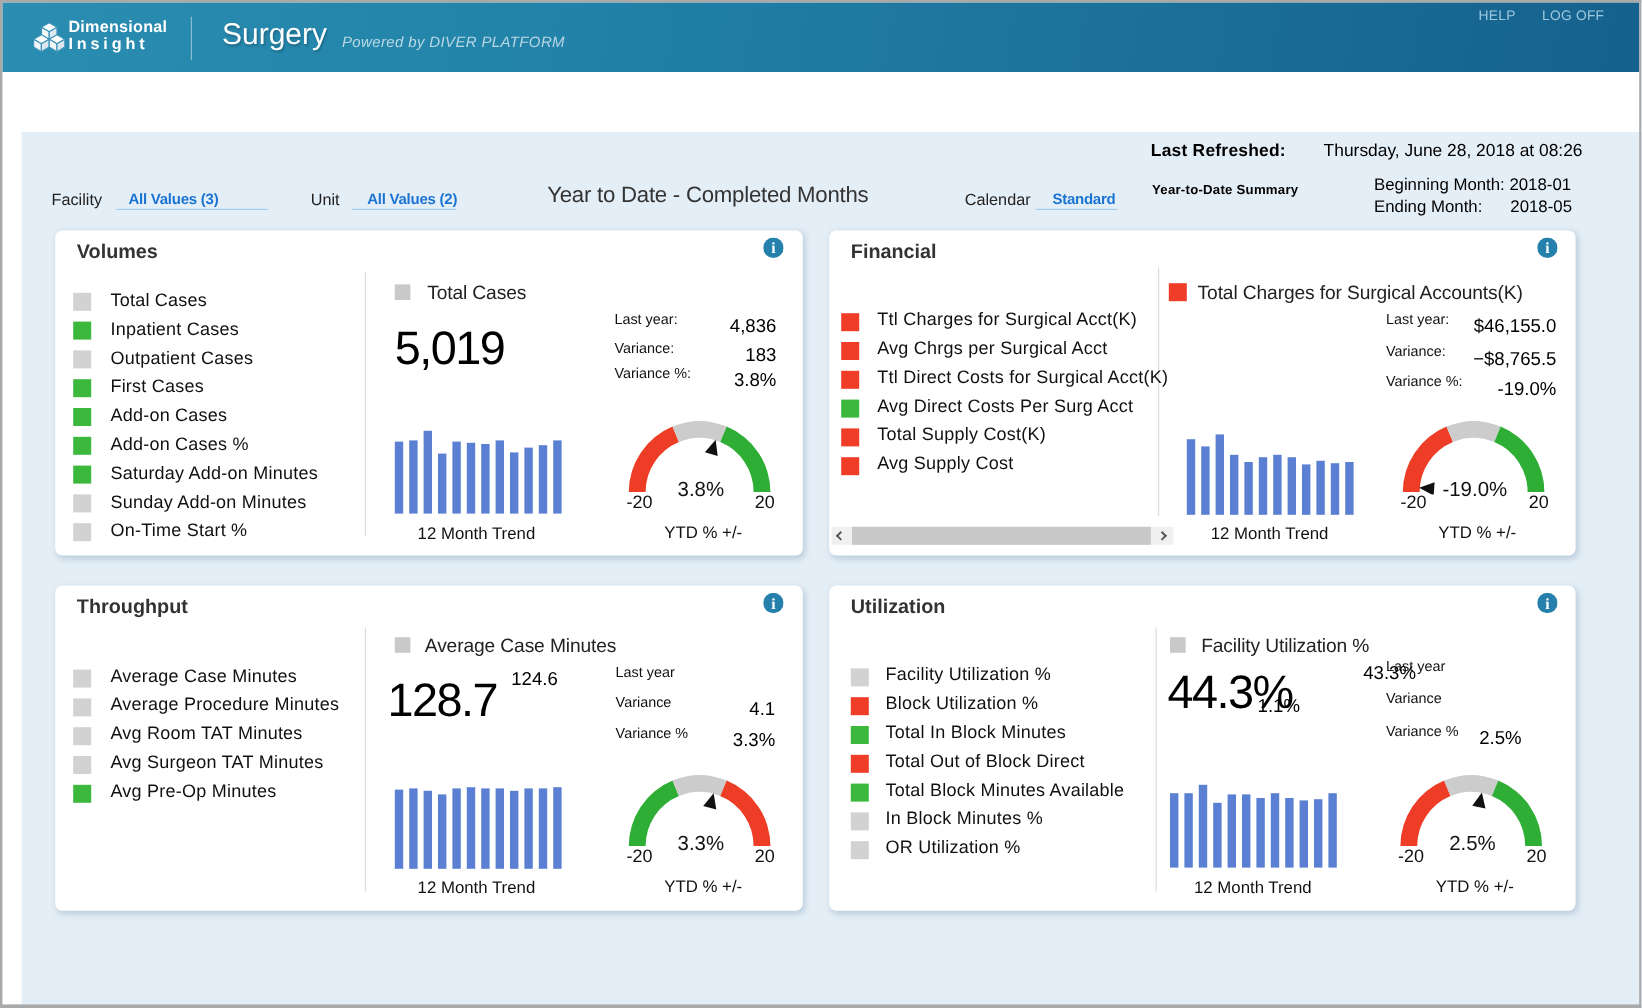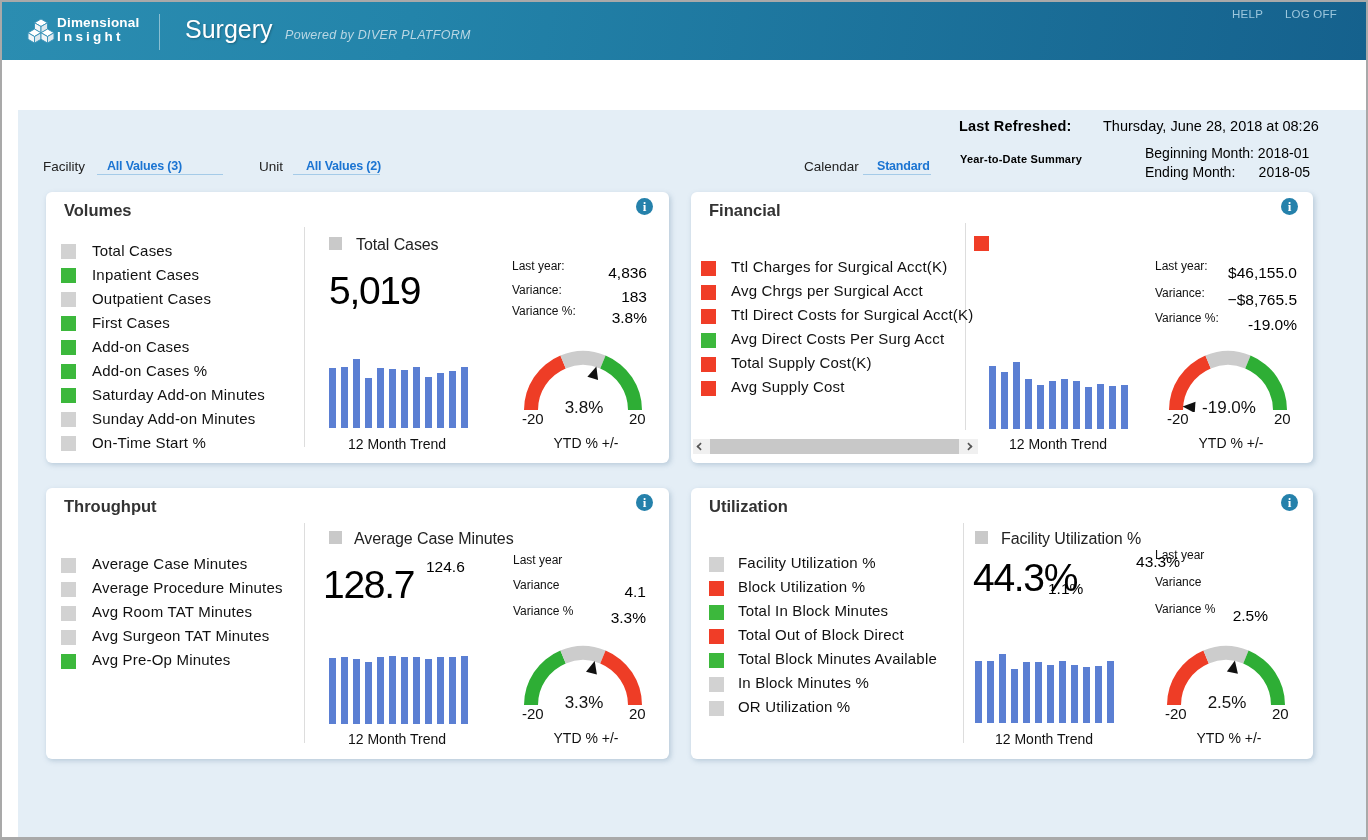--- a/index.html
+++ b/index.html
@@ -48,20 +48,21 @@
 <div style="position:absolute;left:1087px;top:8px;font-size:14.5px;color:#000">Thursday, June 28, 2018 at 08:26</div>
 <div style="position:absolute;left:944px;top:43px;font-size:11px;font-weight:bold;color:#000;letter-spacing:0.2px">Year-to-Date Summary</div>
 <div style="position:absolute;left:1129px;top:35px;font-size:14px;color:#000">Beginning Month: 2018-01</div>
 <div style="position:absolute;left:1129px;top:54px;font-size:14px;color:#000">Ending Month:&nbsp;&nbsp;&nbsp;&nbsp;&nbsp;&nbsp;2018-05</div>
 <div class="flbl" style="left:27px;top:49px">Facility</div>
 <div style="position:absolute;left:81px;top:42px;width:126px;height:23px;border-bottom:1.5px solid #a5cbe8"></div>
 <div class="blue-link" style="left:91px;top:49px">All Values (3)</div>
 <div class="flbl" style="left:243px;top:49px">Unit</div>
 <div style="position:absolute;left:277px;top:42px;width:87px;height:23px;border-bottom:1.5px solid #a5cbe8"></div>
 <div class="blue-link" style="left:290px;top:49px">All Values (2)</div>
+<div style="position:absolute;left:440px;top:41px;font-size:18.5px;letter-spacing:-0.2px;color:#333">Year to Date - Completed Months</div>
 <div class="flbl" style="left:788px;top:49px">Calendar</div>
 <div style="position:absolute;left:847px;top:42px;width:68px;height:23px;border-bottom:1.5px solid #a5cbe8"></div>
 <div class="blue-link" style="left:861px;top:49px">Standard</div>
 <div class="panel" style="left:30px;top:82px;width:623px;height:271px"></div>
 <div class="panel" style="left:675px;top:82px;width:622px;height:271px"></div>
 <div class="panel" style="left:30px;top:378px;width:623px;height:271px"></div>
 <div class="panel" style="left:675px;top:378px;width:622px;height:271px"></div>
 <div class="ptitle" style="left:48px;top:91px">Volumes</div>
 <svg style="position:absolute;left:619.5px;top:87.5px" width="17" height="17" viewBox="0 0 17 17">
         <circle cx="8.5" cy="8.5" r="8.5" fill="#2581ab"></circle>
@@ -134,20 +135,21 @@
       <div class="lt" style="left:715px;top:220px">Avg Direct Costs Per Surg Acct</div>
       <div style="position:absolute;left:685px;top:246.5px;width:15px;height:15px;background:#f03d27"></div>
       <div class="lt" style="left:715px;top:244px">Total Supply Cost(K)</div>
       <div style="position:absolute;left:685px;top:270.5px;width:15px;height:15px;background:#f03d27"></div>
       <div class="lt" style="left:715px;top:268px">Avg Supply Cost</div>
 <div style="position:absolute;left:677px;top:329px;width:285px;height:15px;background:#f0f0f0"></div>
 <div style="position:absolute;left:694px;top:329px;width:249px;height:15px;background:#c8c8c8"></div>
 <div style="position:absolute;left:681px;top:333px;width:7px;height:7px;border-left:2px solid #555;border-bottom:2px solid #555;transform:rotate(45deg) scale(.8)"></div>
 <div style="position:absolute;left:949px;top:333px;width:7px;height:7px;border-right:2px solid #555;border-bottom:2px solid #555;transform:rotate(-45deg) scale(.8)"></div>
 <div style="position:absolute;left:958px;top:126px;width:15px;height:15px;background:#f03d27"></div>
+<div class="legend" style="left:982px;top:126px">Total Charges for Surgical Accounts(K)</div>
 <div style="position:absolute;left:1139px;top:148.5px;font-size:12px;color:#111">Last year:</div>
       <div class="mono" style="position:absolute;left:1061px;top:154px;width:220px;text-align:right">$46,155.0</div>
 <div style="position:absolute;left:1139px;top:175.5px;font-size:12px;color:#111">Variance:</div>
       <div class="mono" style="position:absolute;left:1061px;top:181px;width:220px;text-align:right">−$8,765.5</div>
 <div style="position:absolute;left:1139px;top:200.5px;font-size:12px;color:#111">Variance %:</div>
       <div class="mono" style="position:absolute;left:1061px;top:206px;width:220px;text-align:right">-19.0%</div>
 <div style="position:absolute;left:973px;top:256px;width:7px;height:63px;background:#5b7fd3"></div>
       <div style="position:absolute;left:985px;top:262px;width:7px;height:57px;background:#5b7fd3"></div>
       <div style="position:absolute;left:997px;top:252px;width:7px;height:67px;background:#5b7fd3"></div>
       <div style="position:absolute;left:1009px;top:269px;width:7px;height:50px;background:#5b7fd3"></div>

